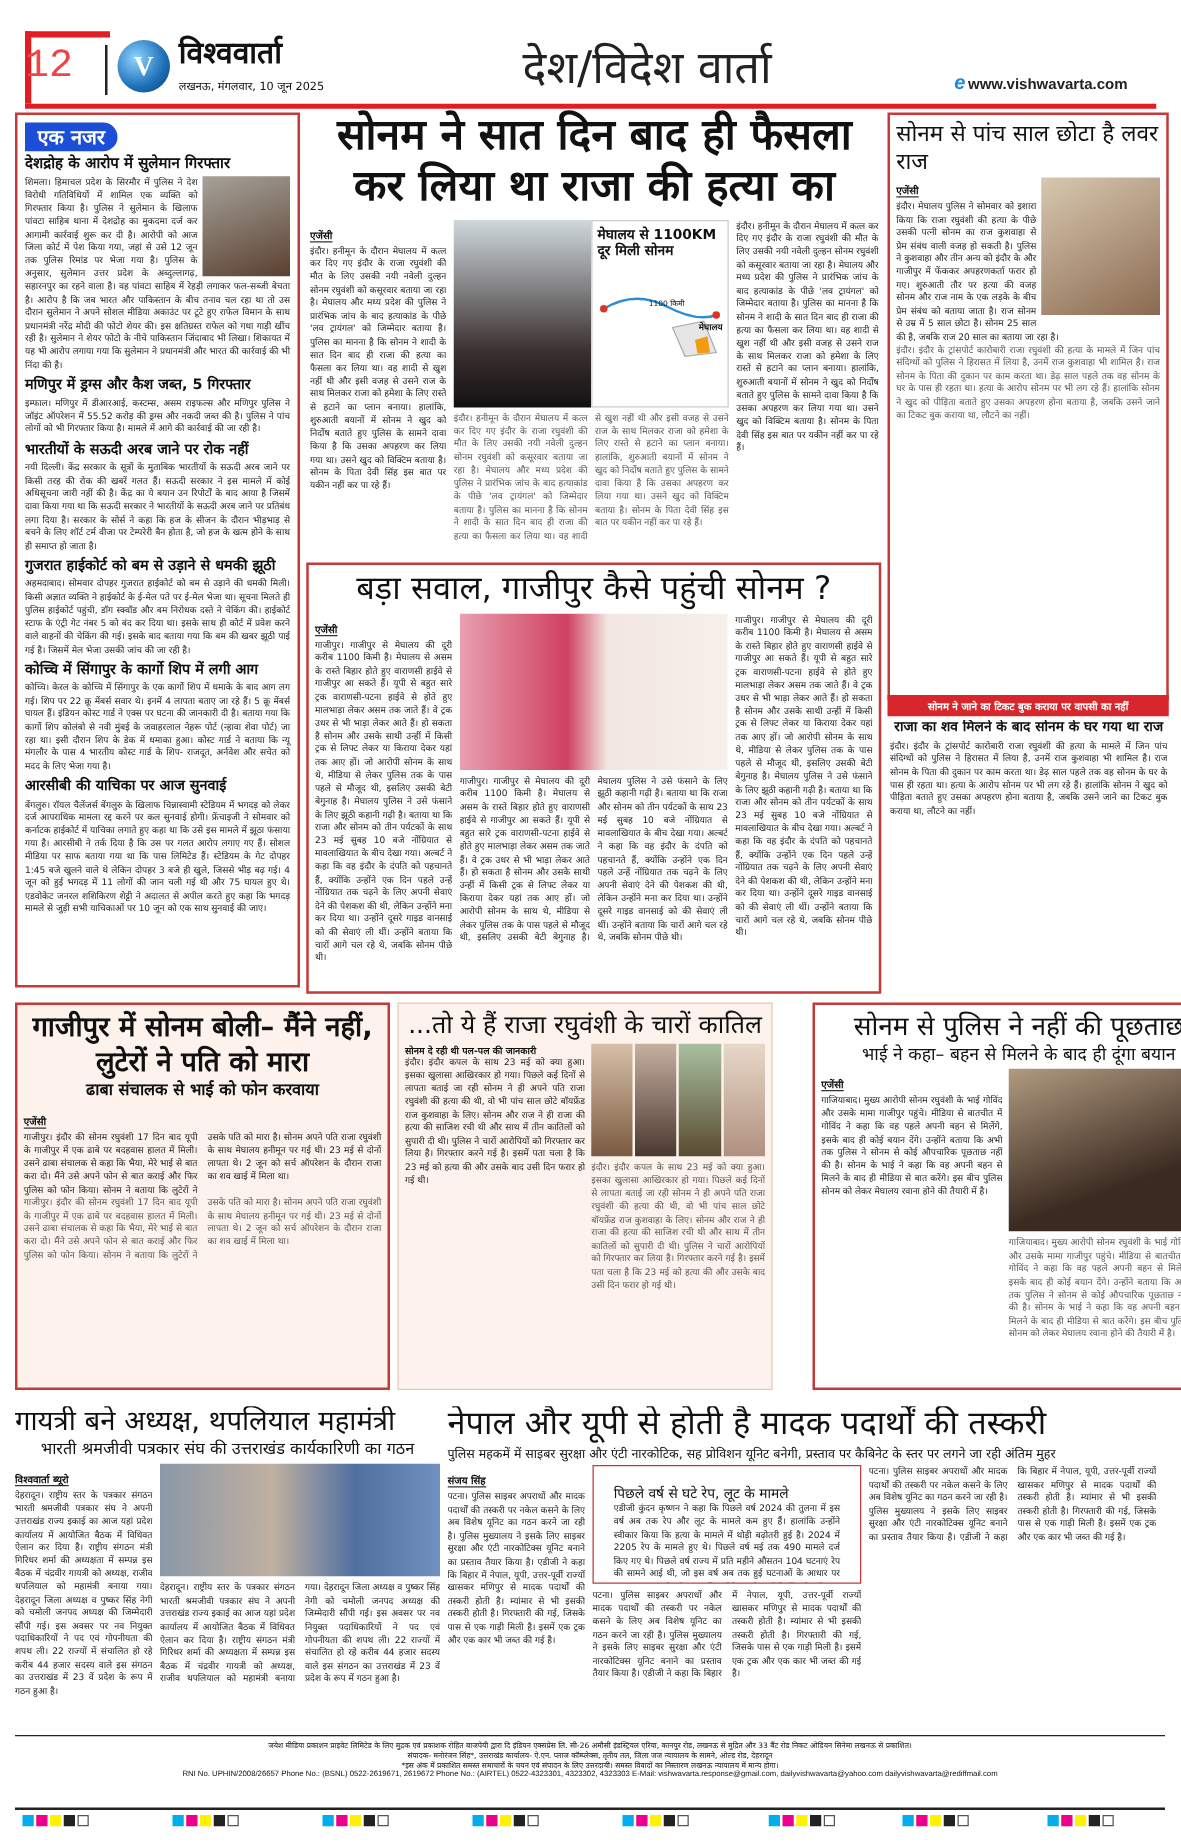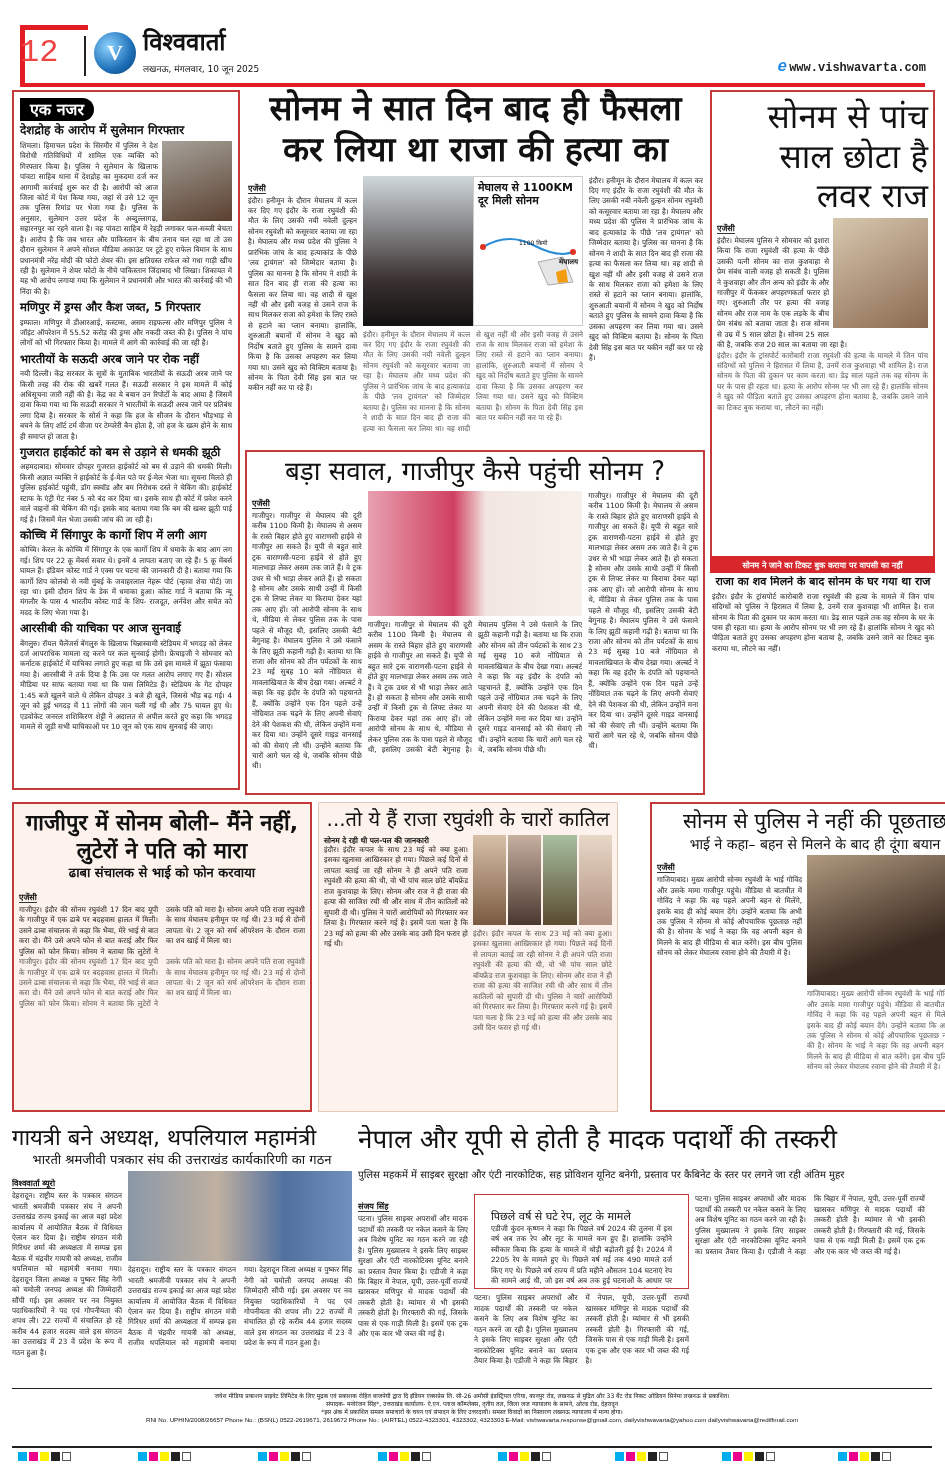--- a/index.html
+++ b/index.html
@@ -6,46 +6,47 @@
 body{width:945px;height:1474px;background:#fff;font-family:"DejaVu Sans",sans-serif;color:#111;position:relative;overflow:hidden}
 .abs{position:absolute}
 .masthead{left:8px;top:10px;width:922px;height:62px}
 .mh-box{position:absolute;left:12px;top:15px;width:68px;height:58px;border-left:5px solid #e31b23;border-top:5px solid #e31b23}
 .page-no{position:absolute;left:12px;top:24px;font-size:32px;font-family:Liberation Mono, monospace;color:#ef4444}
 .mh-sep{position:absolute;left:76px;top:26px;width:2px;height:40px;background:#222}
 .logo{position:absolute;left:86px;top:22px;width:42px;height:42px;border-radius:50%;background:radial-gradient(circle at 35% 35%,#8fd3ff,#1d6fb8 60%,#0a3c6e);display:flex;align-items:center;justify-content:center;color:#fff;font-weight:bold;font-size:22px;font-family:"Liberation Serif",serif}
 .paper-name{position:absolute;left:135px;top:14px;font-size:24px;font-weight:bold;font-family:"DejaVu Serif",serif}
 .paper-date{position:absolute;left:135px;top:52px;font-size:9px}
 .section{position:absolute;left:410px;top:18px;font-size:36px;font-family:"DejaVu Sans",sans-serif;color:#222}
-.site{position:absolute;right:4px;top:48px;font-size:12px;font-weight:bold;font-family:Liberation Mono, monospace;color:#222}
+.site{position:absolute;right:28px;top:48px;font-size:12px;font-weight:bold;font-family:Liberation Sans, sans-serif;color:#222}
 .site .e{color:#1e88e5;font-style:italic;font-size:16px;margin-right:2px}
 .mh-red{position:absolute;left:12px;top:73px;width:905px;height:4px;background:#e31b23}
 .boxed{border:2px solid #c43a3a;background:#fff}
 .shade{background:#fdf3ec}
 h1,h2,h3,h4{font-weight:bold;line-height:1.15}
 .txt{font-size:7.2px;line-height:1.45;color:#222;text-align:justify}
 .col{columns:2;column-gap:8px}
 .ph{background:linear-gradient(135deg,#b9a28c,#6e5a48);}
 .agency{font-size:8px;font-weight:bold;border-bottom:1px solid #333;display:inline-block;margin-bottom:2px}
-.ek-tag{background:#000000;color:#fff;font-size:16px;font-weight:bold;padding:2px 10px;border-radius:0 12px 12px 0}
+.ek-tag{background:#1d4ed8;color:#fff;font-size:16px;font-weight:bold;padding:2px 10px;border-radius:0 12px 12px 0}
 .tagbar{background:#d7272c;color:#fff;font-size:8px;text-align:center;padding:3px 0;font-weight:bold}
 .cmyk{position:absolute;top:1452px;display:flex;gap:2px}
 .cmyk span{width:9px;height:9px;display:inline-block}
 .filler{color:#555}
 </style>
 </head>
 <body>
 
 <div class="abs masthead">
   <div class="mh-box"></div>
   <div class="page-no">12</div>
   <div class="mh-sep"></div>
   <div class="logo">V</div>
   <div class="paper-name">विश्ववार्ता</div>
   <div class="paper-date">लखनऊ, मंगलवार, 10 जून 2025</div>
+  <div class="section">देश/विदेश वार्ता</div>
   <div class="site"><span class="e">e</span><span>www.vishwavarta.com</span></div>
   <div class="mh-red"></div>
 </div>
 
 <div class="abs boxed" style="left:12px;top:90px;width:228px;height:700px;padding:4px 6px;overflow:hidden">
   <div style="margin:2px 0 4px"><span class="ek-tag">एक नजर</span></div>
   <h3 style="font-size:12px;margin-bottom:3px">देशद्रोह के आरोप में सुलेमान गिरफ्तार</h3>
   <div class="ph" style="float:right;width:70px;height:80px;margin:0 0 3px 4px;background:linear-gradient(160deg,#a6a29a,#5a4030)"></div>
   <p class="txt">शिमला। हिमाचल प्रदेश के सिरमौर में पुलिस ने देश विरोधी गतिविधियों में शामिल एक व्यक्ति को गिरफ्तार किया है। पुलिस ने सुलेमान के खिलाफ पांवटा साहिब थाना में देशद्रोह का मुकदमा दर्ज कर आगामी कार्रवाई शुरू कर दी है। आरोपी को आज जिला कोर्ट में पेश किया गया, जहां से उसे 12 जून तक पुलिस रिमांड पर भेजा गया है। पुलिस के अनुसार, सुलेमान उत्तर प्रदेश के अब्दुल्लागढ़, सहारनपुर का रहने वाला है। वह पांवटा साहिब में रेहड़ी लगाकर फल-सब्जी बेचता है। आरोप है कि जब भारत और पाकिस्तान के बीच तनाव चल रहा था तो उस दौरान सुलेमान ने अपने सोशल मीडिया अकाउंट पर टूटे हुए राफेल विमान के साथ प्रधानमंत्री नरेंद्र मोदी की फोटो शेयर की। इस क्षतिग्रस्त राफेल को गधा गाड़ी खींच रही है। सुलेमान ने शेयर फोटो के नीचे पाकिस्तान जिंदाबाद भी लिखा। शिकायत में यह भी आरोप लगाया गया कि सुलेमान ने प्रधानमंत्री और भारत की कार्रवाई की भी निंदा की है।</p>
   <h3 style="font-size:11.5px;margin:4px 0 3px">मणिपुर में ड्रग्स और कैश जब्त, 5 गिरफ्तार</h3>
@@ -83,21 +84,21 @@
           <div style="position:absolute;right:4px;top:80px;font-size:7px;font-weight:bold">मेघालय</div>
         </div>
       </div>
       <p class="txt filler" style="margin-top:4px;height:110px;overflow:hidden;columns:2;column-gap:6px">इंदौर। हनीमून के दौरान मेघालय में कत्ल कर दिए गए इंदौर के राजा रघुवंशी की मौत के लिए उसकी नयी नवेली दुल्हन सोनम रघुवंशी को कसूरवार बताया जा रहा है। मेघालय और मध्य प्रदेश की पुलिस ने प्रारंभिक जांच के बाद हत्याकांड के पीछे 'लव ट्रायंगल' को जिम्मेदार बताया है। पुलिस का मानना है कि सोनम ने शादी के सात दिन बाद ही राजा की हत्या का फैसला कर लिया था। वह शादी से खुश नहीं थी और इसी वजह से उसने राज के साथ मिलकर राजा को हमेशा के लिए रास्ते से हटाने का प्लान बनाया। हालांकि, शुरुआती बयानों में सोनम ने खुद को निर्दोष बताते हुए पुलिस के सामने दावा किया है कि उसका अपहरण कर लिया गया था। उसने खुद को विक्टिम बताया है। सोनम के पिता देवी सिंह इस बात पर यकीन नहीं कर पा रहे हैं।</p>
     </div>
     <p class="txt" style="width:115px;height:270px;overflow:hidden">इंदौर। हनीमून के दौरान मेघालय में कत्ल कर दिए गए इंदौर के राजा रघुवंशी की मौत के लिए उसकी नयी नवेली दुल्हन सोनम रघुवंशी को कसूरवार बताया जा रहा है। मेघालय और मध्य प्रदेश की पुलिस ने प्रारंभिक जांच के बाद हत्याकांड के पीछे 'लव ट्रायंगल' को जिम्मेदार बताया है। पुलिस का मानना है कि सोनम ने शादी के सात दिन बाद ही राजा की हत्या का फैसला कर लिया था। वह शादी से खुश नहीं थी और इसी वजह से उसने राज के साथ मिलकर राजा को हमेशा के लिए रास्ते से हटाने का प्लान बनाया। हालांकि, शुरुआती बयानों में सोनम ने खुद को निर्दोष बताते हुए पुलिस के सामने दावा किया है कि उसका अपहरण कर लिया गया था। उसने खुद को विक्टिम बताया है। सोनम के पिता देवी सिंह इस बात पर यकीन नहीं कर पा रहे हैं।</p>
   </div>
 </div>
 
 <div class="abs boxed" style="left:710px;top:90px;width:225px;height:470px;padding:5px;overflow:hidden">
-  <h2 style="font-size:33px;text-align:right;font-weight:normal;line-height:1.2">सोनम से पांच साल छोटा है लवर राज</h2>
+  <h2 style="font-size:18px;text-align:left;font-weight:normal;line-height:1.2">सोनम से पांच साल छोटा है लवर राज</h2>
   <div class="agency">एजेंसी</div>
   <div class="ph" style="float:right;width:95px;height:110px;margin:2px 0 2px 4px;background:linear-gradient(150deg,#d8c8b0,#8a6a50)"></div>
   <p class="txt">इंदौर। मेघालय पुलिस ने सोमवार को इशारा किया कि राजा रघुवंशी की हत्या के पीछे उसकी पत्नी सोनम का राज कुशवाहा से प्रेम संबंध वाली वजह हो सकती है। पुलिस ने कुशवाहा और तीन अन्य को इंदौर के और गाजीपुर में फेंककर अपहरणकर्ता फरार हो गए। शुरुआती तौर पर हत्या की वजह सोनम और राज नाम के एक लड़के के बीच प्रेम संबंध को बताया जाता है। राज सोनम से उम्र में 5 साल छोटा है। सोनम 25 साल की है, जबकि राज 20 साल का बताया जा रहा है।</p>
   <p class="txt filler">इंदौर। इंदौर के ट्रांसपोर्ट कारोबारी राजा रघुवंशी की हत्या के मामले में जिन पांच संदिग्धों को पुलिस ने हिरासत में लिया है, उनमें राज कुशवाहा भी शामिल है। राज सोनम के पिता की दुकान पर काम करता था। डेढ़ साल पहले तक वह सोनम के घर के पास ही रहता था। हत्या के आरोप सोनम पर भी लग रहे हैं। हालांकि सोनम ने खुद को पीड़िता बताते हुए उसका अपहरण होना बताया है, जबकि उसने जाने का टिकट बुक कराया था, लौटने का नहीं।</p>
 </div>
 <div class="abs" style="left:710px;top:556px;width:225px">
   <div class="tagbar">सोनम ने जाने का टिकट बुक कराया पर वापसी का नहीं</div>
 </div>
 <div class="abs" style="left:712px;top:576px;width:222px;height:215px;overflow:hidden">
   <h3 style="font-size:11px;text-align:center;margin-bottom:3px">राजा का शव मिलने के बाद सोनम के घर गया था राज</h3>
@@ -171,21 +172,21 @@
     </div>
     <div style="width:224px">
       <div style="height:90px;background:linear-gradient(90deg,#8a98a8,#c0b0a0 40%,#5070a0 70%,#7090c0)"></div>
       <p class="txt col" style="margin-top:4px;height:110px;overflow:hidden">देहरादून। राष्ट्रीय स्तर के पत्रकार संगठन भारती श्रमजीवी पत्रकार संघ ने अपनी उत्तराखंड राज्य इकाई का आज यहां प्रदेश कार्यालय में आयोजित बैठक में विधिवत ऐलान कर दिया है। राष्ट्रीय संगठन मंत्री गिरिधर शर्मा की अध्यक्षता में सम्पन्न इस बैठक में चंद्रवीर गायत्री को अध्यक्ष, राजीव थपलियाल को महामंत्री बनाया गया। देहरादून जिला अध्यक्ष व पुष्कर सिंह नेगी को चमोली जनपद अध्यक्ष की जिम्मेदारी सौंपी गई। इस अवसर पर नव नियुक्त पदाधिकारियों ने पद एवं गोपनीयता की शपथ ली। 22 राज्यों में संचालित हो रहे करीब 44 हजार सदस्य वाले इस संगठन का उत्तराखंड में 23 वें प्रदेश के रूप में गठन हुआ है।</p>
     </div>
   </div>
 </div>
 
 <div class="abs" style="left:358px;top:1125px;width:577px;height:260px;overflow:hidden">
   <h2 style="font-size:26px;font-weight:normal">नेपाल और यूपी से होती है मादक पदार्थों की तस्करी</h2>
-  <h3 style="font-size:10px;font-weight:normal;margin:14px 0">पुलिस महकमें में साइबर सुरक्षा और एंटी नारकोटिक, सह प्रोविशन यूनिट बनेगी, प्रस्ताव पर कैबिनेट के स्तर पर लगने जा रही अंतिम मुहर</h3>
+  <h3 style="font-size:10px;font-weight:normal;margin:3px 0">पुलिस महकमें में साइबर सुरक्षा और एंटी नारकोटिक, सह प्रोविशन यूनिट बनेगी, प्रस्ताव पर कैबिनेट के स्तर पर लगने जा रही अंतिम मुहर</h3>
   <div style="display:flex;gap:6px">
     <div style="width:110px">
       <div class="agency">संजय सिंह</div>
       <p class="txt" style="height:200px;overflow:hidden">पटना। पुलिस साइबर अपराधों और मादक पदार्थों की तस्करी पर नकेल कसने के लिए अब विशेष यूनिट का गठन करने जा रही है। पुलिस मुख्यालय ने इसके लिए साइबर सुरक्षा और एंटी नारकोटिक्स यूनिट बनाने का प्रस्ताव तैयार किया है। एडीजी ने कहा कि बिहार में नेपाल, यूपी, उत्तर-पूर्वी राज्यों खासकर मणिपुर से मादक पदार्थों की तस्करी होती है। म्यांमार से भी इसकी तस्करी होती है। गिरफ्तारी की गई, जिसके पास से एक गाड़ी मिली है। इसमें एक ट्रक और एक कार भी जब्त की गई है।</p>
     </div>
     <div style="width:215px">
       <div style="border:1.5px solid #c43a3a;padding:16px;height:95px;overflow:hidden">
         <h4 style="font-size:11px;font-weight:normal">पिछले वर्ष से घटे रेप, लूट के मामले</h4>
         <p class="txt">एडीजी कुंदन कृष्णन ने कहा कि पिछले वर्ष 2024 की तुलना में इस वर्ष अब तक रेप और लूट के मामले कम हुए हैं। हालांकि उन्होंने स्वीकार किया कि हत्या के मामले में थोड़ी बढ़ोतरी हुई है। 2024 में 2205 रेप के मामले हुए थे। पिछले वर्ष मई तक 490 मामले दर्ज किए गए थे। पिछले वर्ष राज्य में प्रति महीने औसतन 104 घटनाएं रेप की सामने आई थी, जो इस वर्ष अब तक हुई घटनाओं के आधार पर घटकर 98 मामले औसतन प्रति महीने सामने आई हैं। पिछले वर्ष हत्या के औसतन 232 मामले प्रति महीने दर्ज किए गए थे। इस वर्ष यह आंकड़ा औसतन 235 प्रति महीने का है।</p>
       </div>

